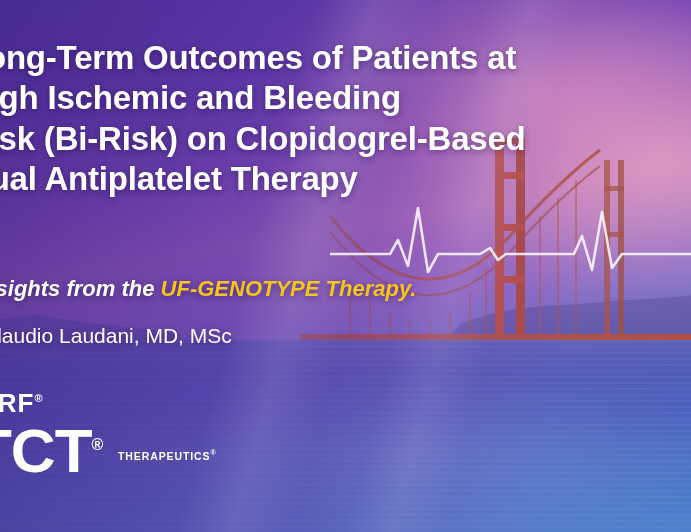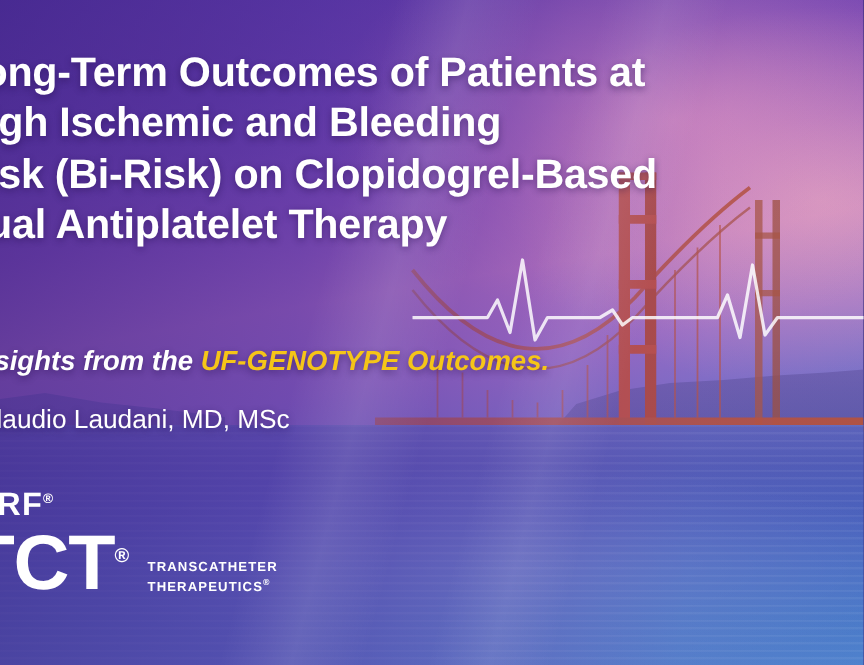--- a/index.html
+++ b/index.html
@@ -255,33 +255,32 @@
   </div>
 
   <div class="title">
     <span class="title-line">Long-Term Outcomes of Patients at</span>
     <span class="title-line">High Ischemic and Bleeding</span>
     <span class="title-line">Risk (Bi-Risk) on Clopidogrel-Based</span>
     <span class="title-line">Dual Antiplatelet Therapy</span>
   </div>
 
   <div class="subtitle">
-    <span>Insights from the </span><span class="registry">UF-GENOTYPE Outcomes.</span>
+    <span>Insights from the </span><span class="registry">UF-GENOTYPE Therapy.</span>
   </div>
 
   <div class="presenter">Claudio Laudani, MD, MSc</div>
 
   <div class="crf-logo">
     <span>CRF</span><span class="reg">®</span>
   </div>
 
   <div class="tct-logo">
     <span>TCT</span><span class="reg">®</span>
   </div>
 
   <div class="tct-words">
-    <div>TRANSCATHETER</div>
     <div>
       <span>THERAPEUTICS</span><span class="reg">®</span>
     </div>
   </div>
 
 </div>
 
 </body></html>

